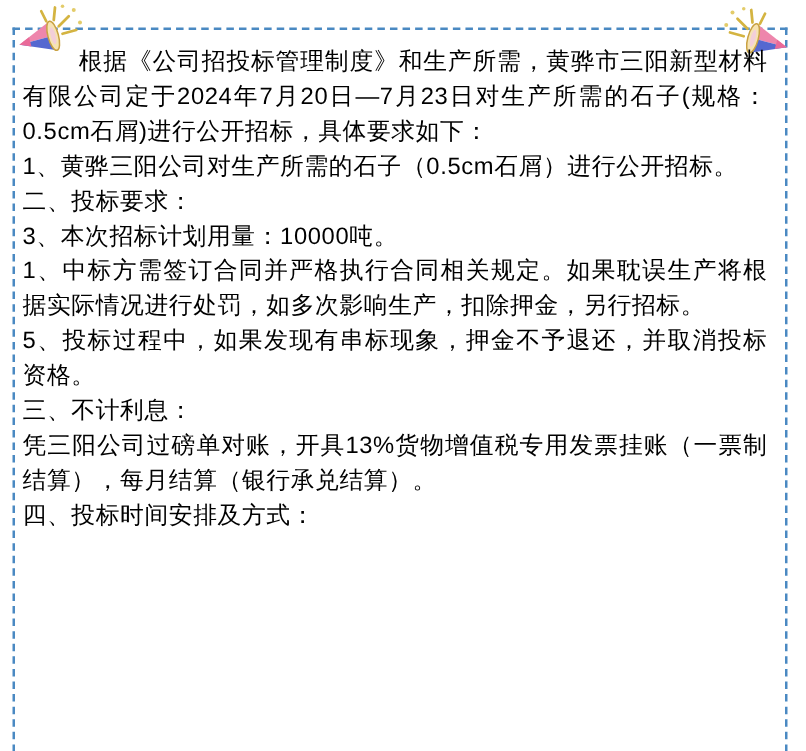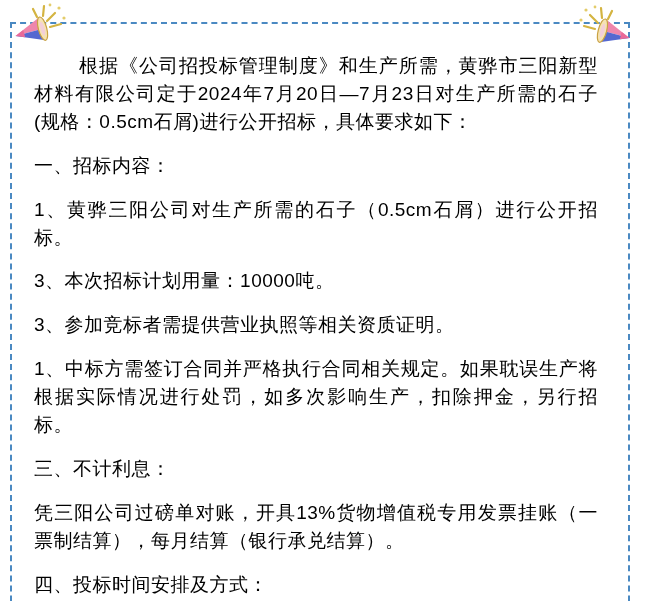--- a/index.html
+++ b/index.html
@@ -30,21 +30,21 @@
     width: 596px;
     color: #000000;
     font-size: 19px;
     line-height: 27.9px;
     letter-spacing: 0.5px;
     text-align: justify;
     text-justify: inter-character;
     font-weight: 500;
   }
   .content p {
-    margin: 16px;
+    margin: 0;
     padding: 0;
   }
   .first-indent {
     text-indent: 45px;
   }
   .popper {
     position: absolute;
     width: 56px;
     height: 52px;
   }
@@ -104,21 +104,21 @@
     <g fill="#e3cc6a">
       <circle cx="49" cy="6" r="1.6"></circle>
       <circle cx="54" cy="16" r="1.6"></circle>
       <circle cx="40" cy="3" r="1.4"></circle>
     </g>
   </svg>
 </div>
 
 <div class="content">
   <p class="first-indent">根据《公司招投标管理制度》和生产所需，黄骅市三阳新型材料有限公司定于2024年7月20日—7月23日对生产所需的石子(规格：0.5cm石屑)进行公开招标，具体要求如下：</p>
-  <p>一、招标内容：</p>
   <p>1、黄骅三阳公司对生产所需的石子（0.5cm石屑）进行公开招标。</p>
+  <p>二、投标要求：</p>
   <p>3、本次招标计划用量：10000吨。</p>
-  <p>3、参加竞标者需提供营业执照等相关资质证明。</p>
   <p>1、中标方需签订合同并严格执行合同相关规定。如果耽误生产将根据实际情况进行处罚，如多次影响生产，扣除押金，另行招标。</p>
+  <p>5、投标过程中，如果发现有串标现象，押金不予退还，并取消投标资格。</p>
   <p>三、不计利息：</p>
   <p>凭三阳公司过磅单对账，开具13%货物增值税专用发票挂账（一票制结算），每月结算（银行承兑结算）。</p>
   <p>四、投标时间安排及方式：</p>
 </div>
 
 </body></html>

